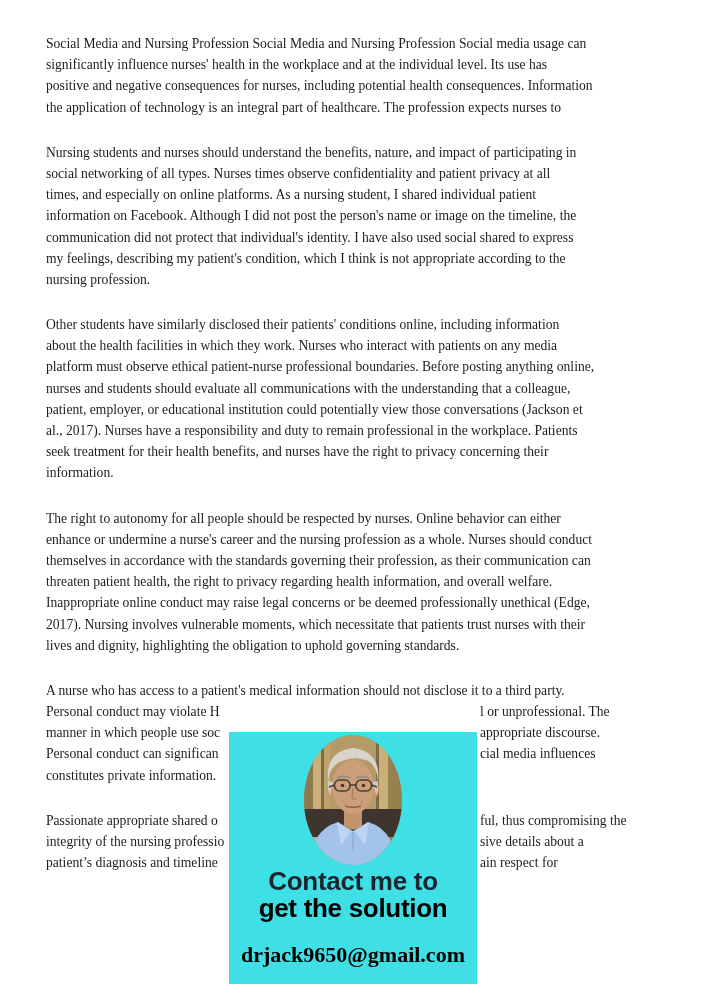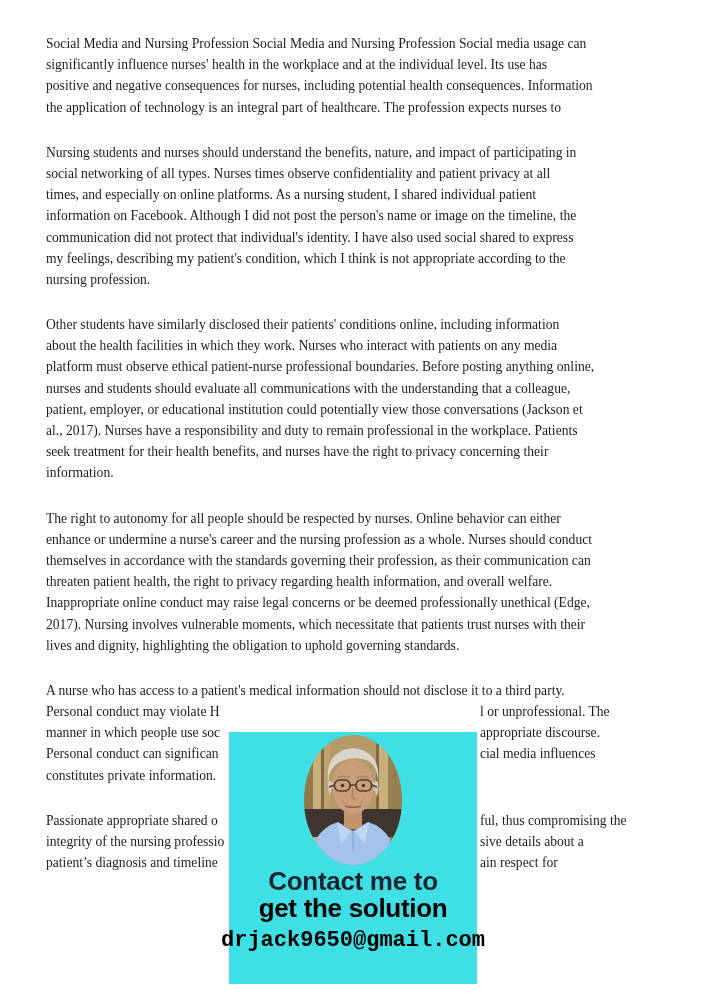--- a/index.html
+++ b/index.html
@@ -35,25 +35,25 @@
   .photo{margin-top:3px;flex:0 0 auto;display:block;}
   .contact-heading{
     font-family:"Liberation Sans", sans-serif;
     font-weight:700;
     font-size:26px;
     line-height:30px;
     letter-spacing:-0.3px;
     margin-top:1px;
   }
   .contact-email{
-    font-family:Liberation Mono, monospace;
+    font-family:Liberation Serif, serif;
     font-weight:700;
     font-size:22px;
     line-height:32px;
-    margin-top:2px;
+    margin-top:16px;
     color:#000000;
   }
 </style>
 </head>
 <body>
 
 <div class="page">
 
   <article class="doc">
 

